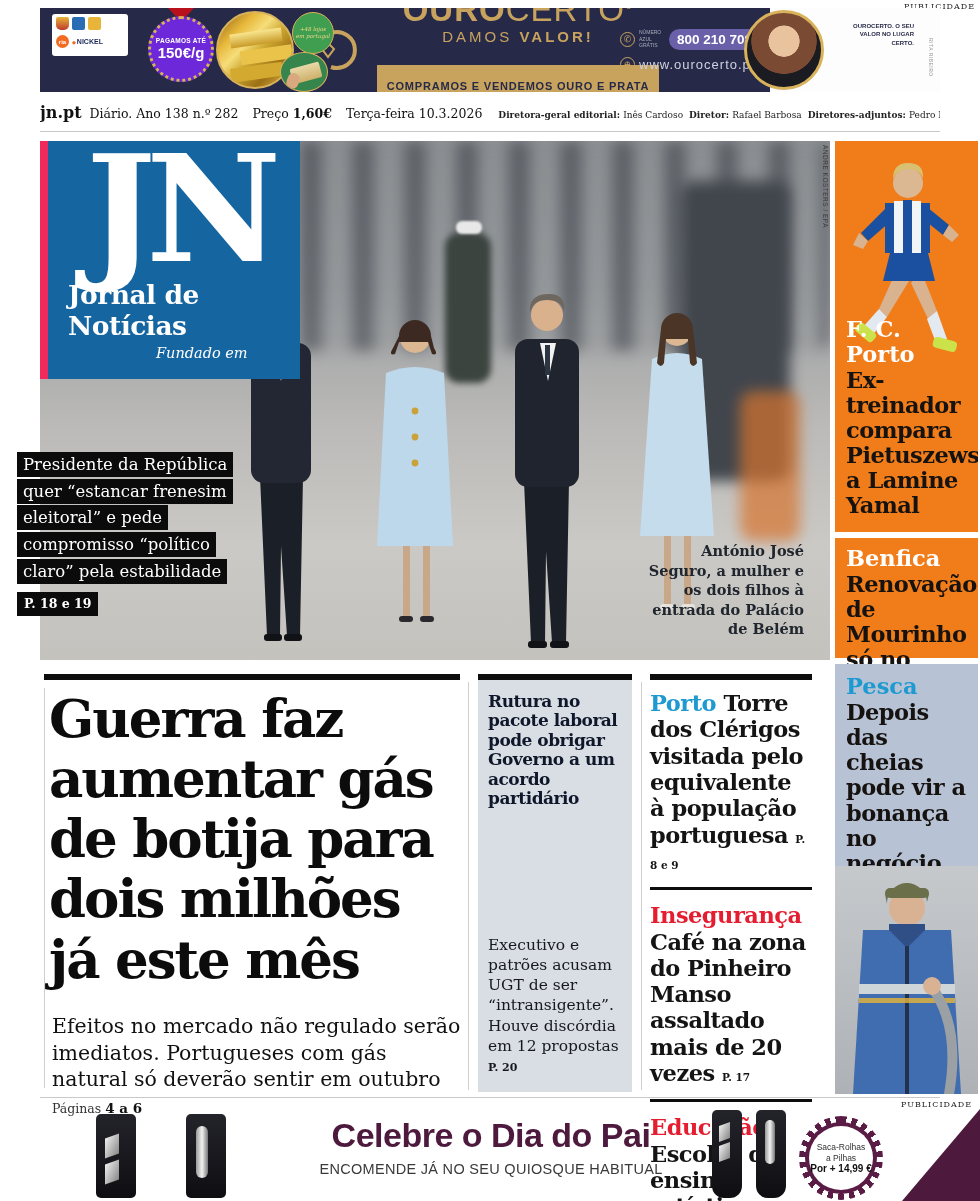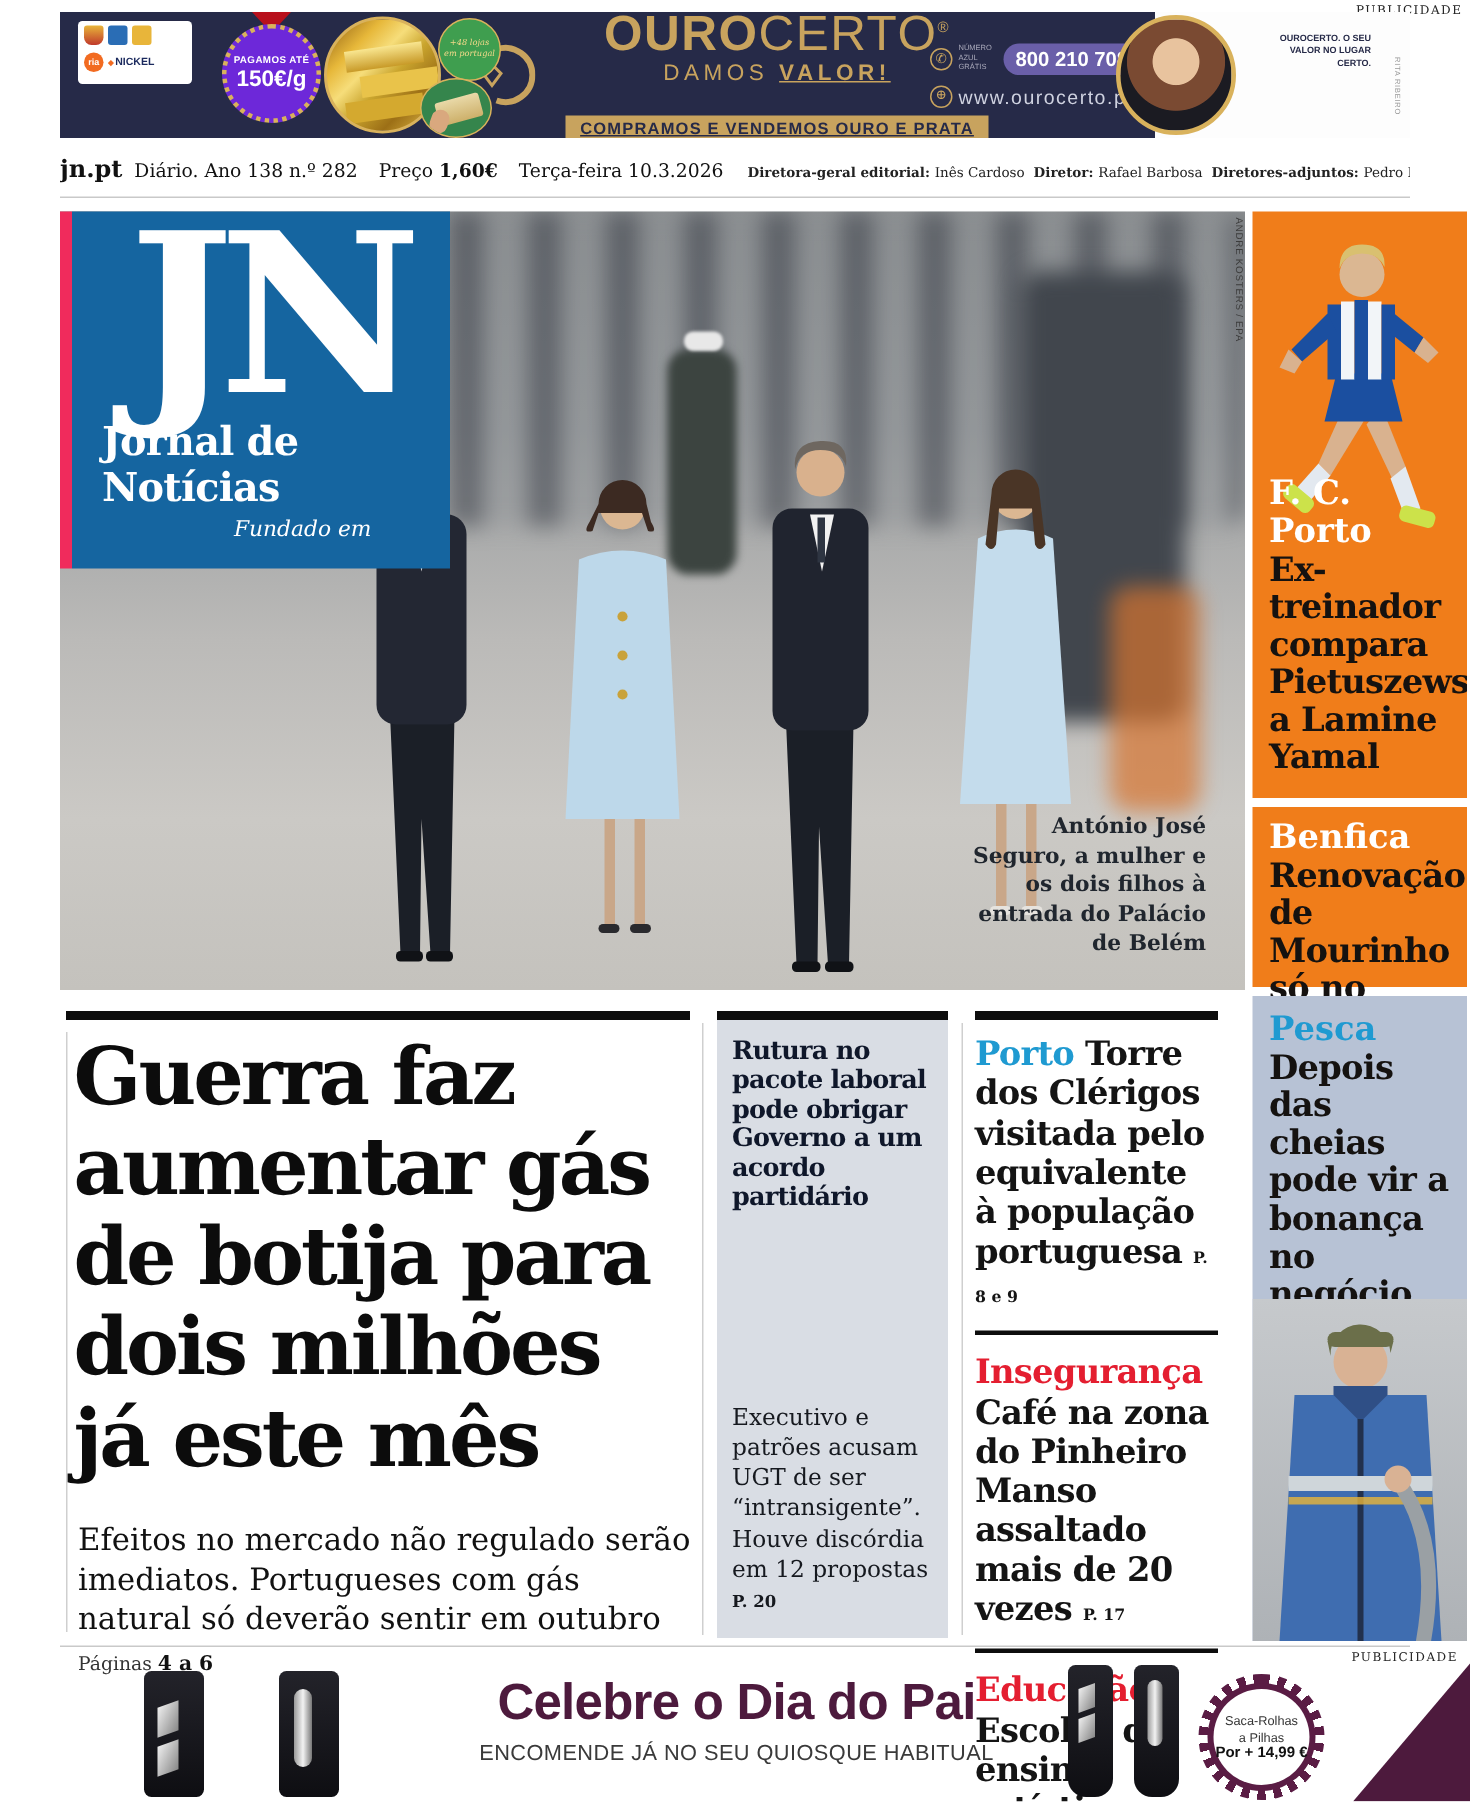--- a/index.html
+++ b/index.html
@@ -36,22 +36,22 @@
   .ta-green2 .note { position:absolute; left:10px; top:12px; width:30px; height:16px; background:linear-gradient(#e9d9a8,#cdb06a); transform:rotate(-15deg); border-radius:2px; }
   .ta-green2 .thumb { position:absolute; left:6px; top:20px; width:12px; height:16px; background:#d9a87e; border-radius:6px; transform:rotate(20deg); }
 
   .ta-center { flex:1; display:flex; align-items:center; justify-content:center; gap:20px; min-width:0; }
   .cx-logo { flex:none; }
   .ta-brandbox { display:flex; flex-direction:column; align-items:center; }
   .ta-brand { font-family:"Liberation Sans",sans-serif; color:#c8a35e; font-size:33px; line-height:1; letter-spacing:1px; white-space:nowrap; }
   .ta-brand .b { font-weight:bold; }
   .ta-brand .reg { font-size:10px; vertical-align:super; }
   .ta-tag { font-family:"Liberation Sans",sans-serif; color:#c8a35e; font-size:15px; letter-spacing:3px; margin-top:2px; white-space:nowrap; }
-  .ta-tag .b { font-weight:bold;text-decoration:underline; }
-  .ta-bar { margin-top:20px; background:#c8a35e; color:#262a48; font-family:"Liberation Sans",sans-serif; font-weight:bold; font-size:11px; letter-spacing:.8px; padding:3px 10px; white-space:nowrap;text-decoration:underline; }
+  .ta-tag .b { font-weight:bold; }
+  .ta-bar { margin-top:20px; background:#c8a35e; color:#262a48; font-family:"Liberation Sans",sans-serif; font-weight:bold; font-size:11px; letter-spacing:.8px; padding:15px 10px; white-space:nowrap; }
 
   .ta-phone { width:152px; flex:none; display:flex; flex-direction:column; justify-content:center; gap:7px; padding-left:2px; }
   .ta-prow { display:flex; align-items:center; gap:4px; }
   .ta-picon { width:15px; height:15px; border:1px solid #c8a35e; border-radius:50%; color:#c8a35e; font-size:9px; display:flex; align-items:center; justify-content:center; flex:none; }
   .ta-plabel { font-family:"Liberation Sans",sans-serif; font-size:5px; color:#aab; width:26px; line-height:1.3; }
   .ta-pill { background:#6a5fa9; color:#fff; font-family:"Liberation Sans",sans-serif; font-weight:bold; font-size:13.5px; padding:3px 8px; border-radius:12px; white-space:nowrap; }
   .ta-web { font-family:"Liberation Sans",sans-serif; color:#cfd2e0; font-size:13px; letter-spacing:1px; }
 
   .ta-woman { width:170px; flex:none; background:#fdfdfd; position:relative; }
   .ta-face { position:absolute; left:-26px; top:2px; width:80px; height:80px; border-radius:50%; border:3px solid #d9b25c;
@@ -262,20 +262,24 @@
       <rect x="474" y="295" width="7" height="70" fill="#c9a789"></rect>
       <rect x="494" y="295" width="7" height="70" fill="#c9a789"></rect>
       <rect x="470" y="363" width="14" height="6" rx="3" fill="#e6e3de"></rect>
       <rect x="491" y="363" width="14" height="6" rx="3" fill="#e6e3de"></rect>
     </svg>
 
     <div class="pcredit">ANDRE KOSTERS / EPA</div>
     <div class="caption">António José Seguro, a mulher e os dois filhos à entrada do Palácio de Belém</div>
   </div>
 
+  <div class="abs kickbox">
+    <span class="t">Presidente da República quer “estancar frenesim eleitoral” e pede compromisso “político claro” pela estabilidade</span><br>
+    <span class="kickpage">P. 18 e 19</span>
+  </div>
 
   <div class="abs pinkstripe"></div>
   <div class="abs jnbox">
     <div class="jn-big">JN</div>
     <div class="jn-name">Jornal de Notícias</div>
     <div class="jn-founded">Fundado em</div>
   </div>
 
   <div class="abs sb-porto">
     <svg style="position:absolute;left:0;top:0;" width="143" height="250" viewBox="0 0 143 250">

